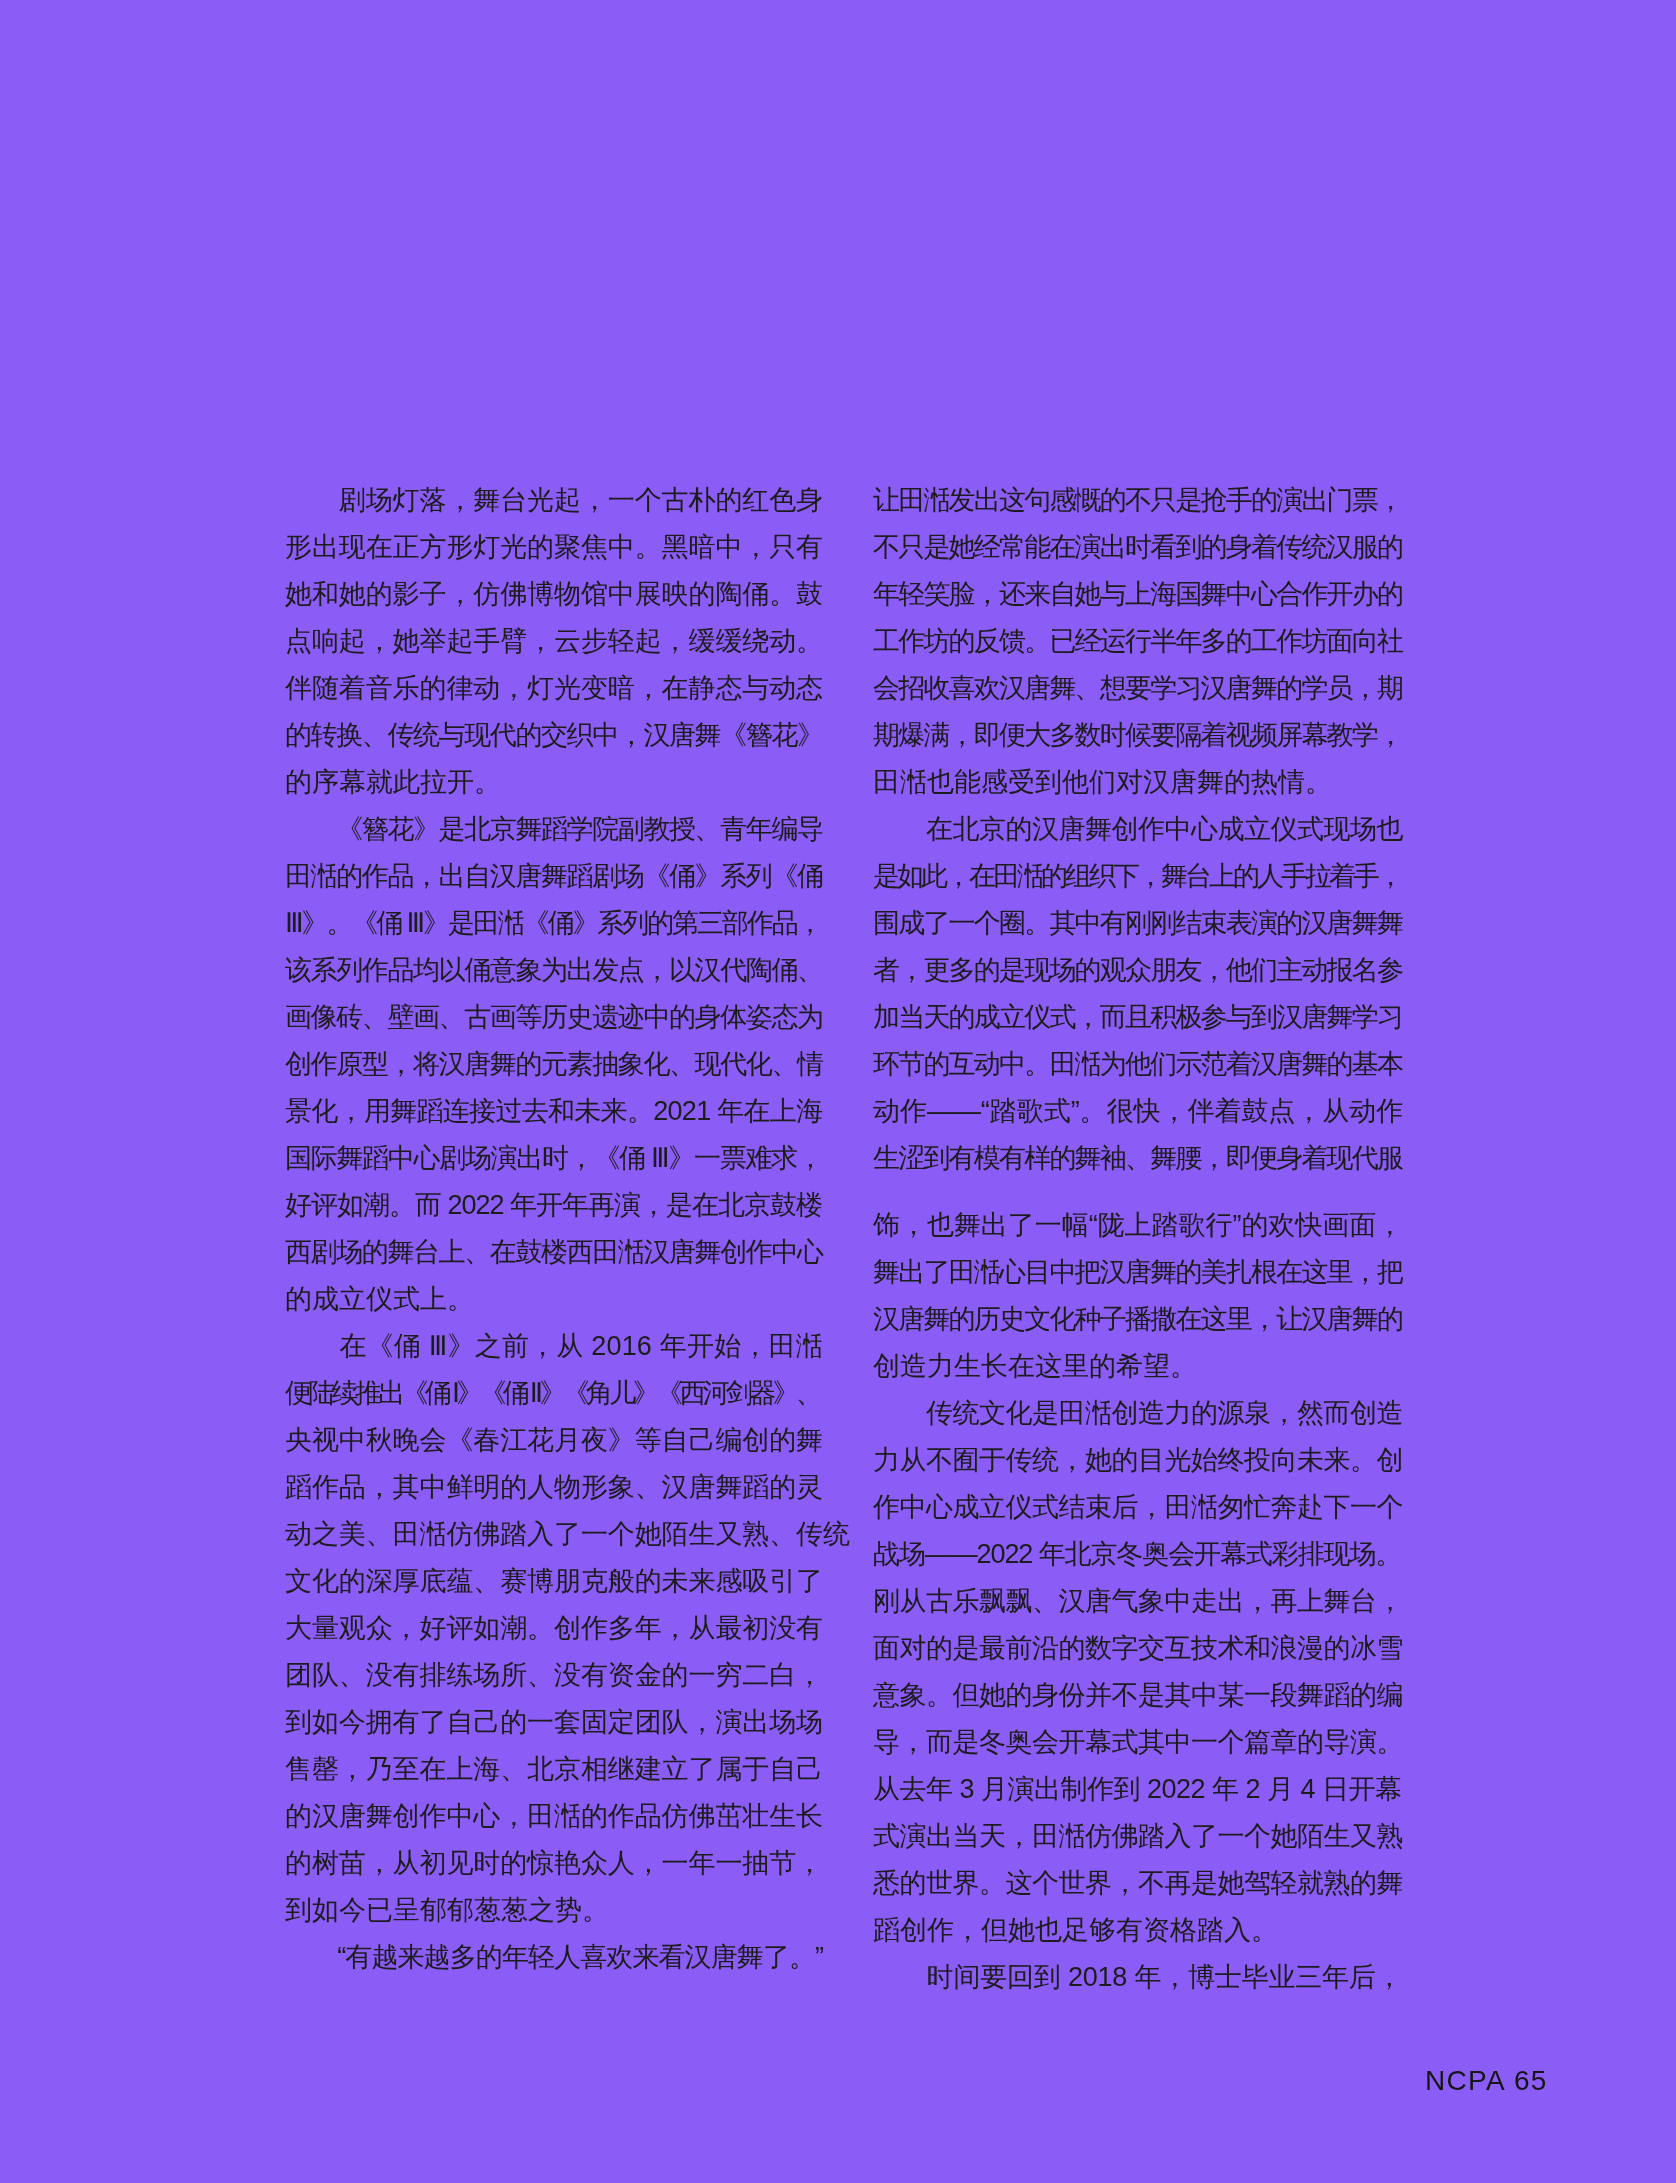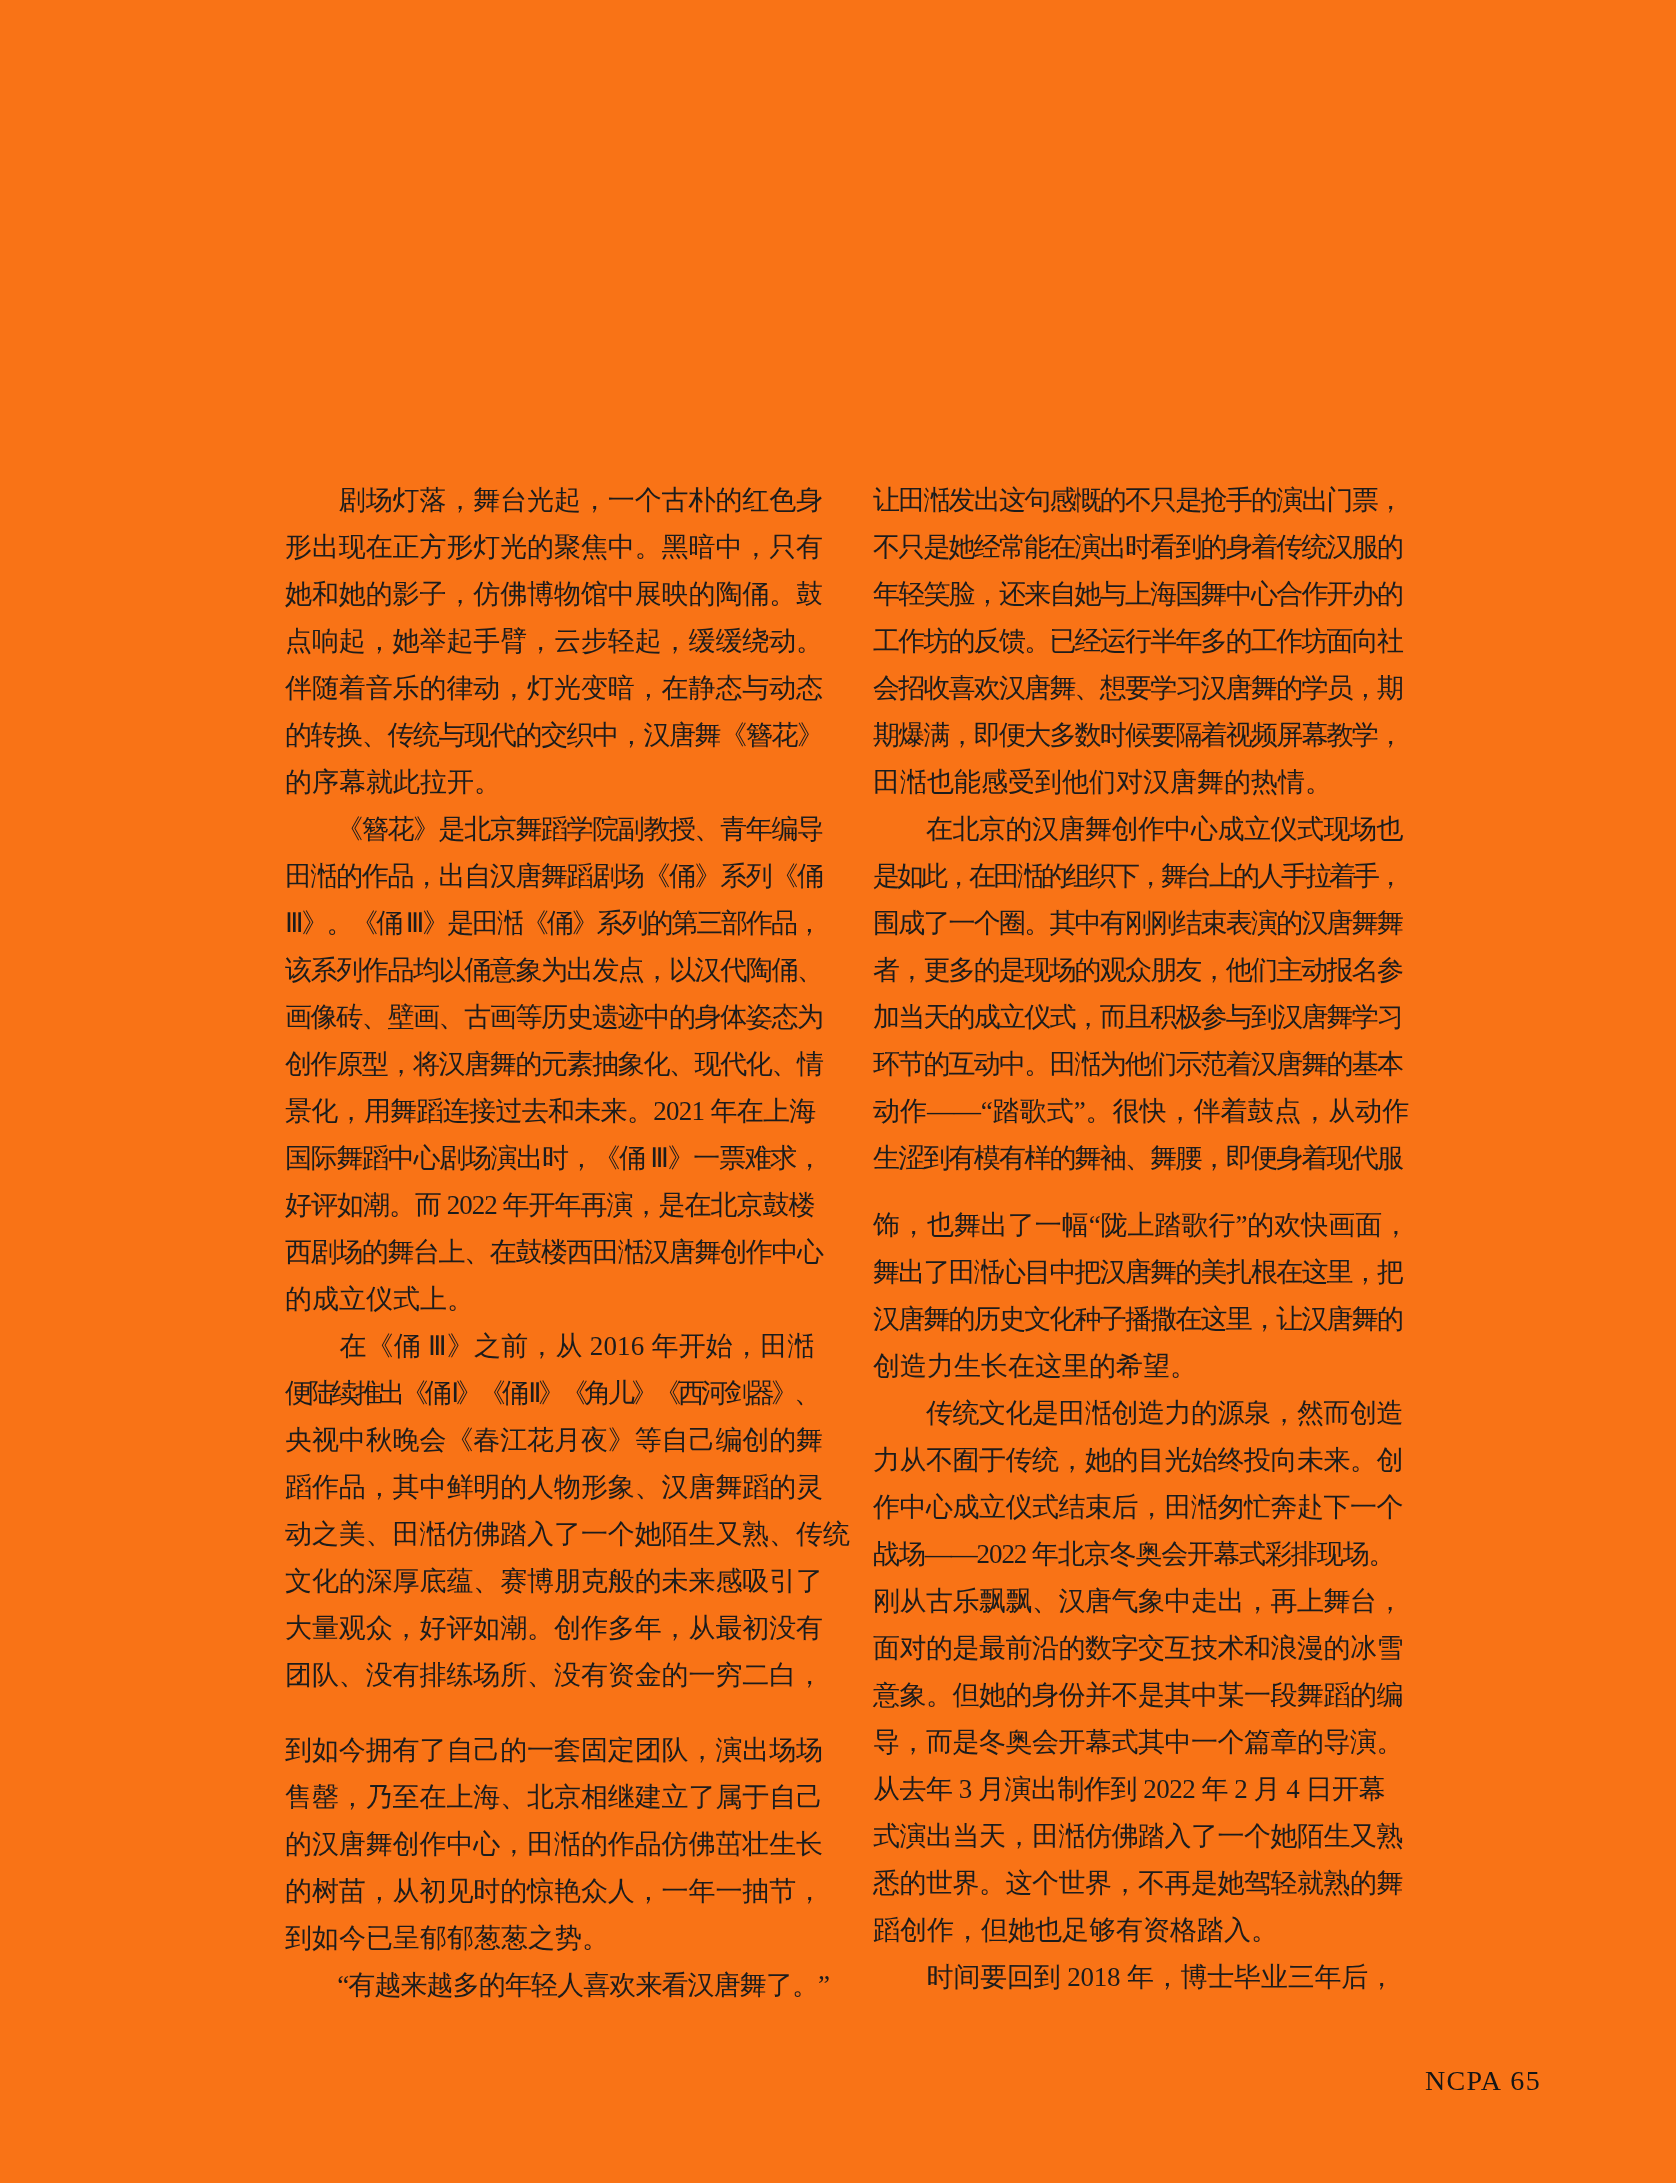--- a/index.html
+++ b/index.html
@@ -4,23 +4,23 @@
 <style>
   html, body {
     margin: 0;
     padding: 0;
     background: #ffffff;
   }
   .page {
     position: relative;
     width: 1676px;
     height: 2183px;
-    background: #f97316;
+    background: #8b5cf6;
     overflow: hidden;
-    font-family: Liberation Serif, serif;
+    font-family: Liberation Sans, sans-serif;
     color: #1c1c1c;
   }
   .column {
     position: absolute;
     top: 477px;
   }
   .col-left {
     left: 285px;
     width: 540px;
   }
@@ -71,21 +71,21 @@
       <div class="line j" style="letter-spacing: -1.4px;"><span>西剧场的舞台上、在鼓楼西田湉汉唐舞创作中心</span></div>
       <div class="line"><span>的成立仪式上。</span></div>
       <div class="line j" style="letter-spacing: 0.2px;"><span>　　在《俑 Ⅲ》之前，从 2016 年开始，田湉</span></div>
       <div class="line j" style="letter-spacing: -3.7px;"><span>便陆续推出《俑 Ⅰ》《俑 Ⅱ》《角儿》《西河剑器》、</span></div>
       <div class="line j" style="letter-spacing: -0.1px;"><span>央视中秋晚会《春江花月夜》等自己编创的舞</span></div>
       <div class="line j" style="letter-spacing: -0.1px;"><span>蹈作品，其中鲜明的人物形象、汉唐舞蹈的灵</span></div>
       <div class="line j" style="letter-spacing: -0.1px;"><span>动之美、田湉仿佛踏入了一个她陌生又熟、传统</span></div>
       <div class="line j" style="letter-spacing: -0.1px;"><span>文化的深厚底蕴、赛博朋克般的未来感吸引了</span></div>
       <div class="line j" style="letter-spacing: -0.1px;"><span>大量观众，好评如潮。创作多年，从最初没有</span></div>
       <div class="line j" style="letter-spacing: -0.1px;"><span>团队、没有排练场所、没有资金的一穷二白，</span></div>
-      <div class="line j" style="letter-spacing: -0.1px; margin-top: 28px;"><span>到如今拥有了自己的一套固定团队，演出场场</span></div>
+      <div class="line j" style="letter-spacing: -0.1px;"><span>到如今拥有了自己的一套固定团队，演出场场</span></div>
       <div class="line j" style="letter-spacing: -0.1px;"><span>售罄，乃至在上海、北京相继建立了属于自己</span></div>
       <div class="line j" style="letter-spacing: -0.1px;"><span>的汉唐舞创作中心，田湉的作品仿佛茁壮生长</span></div>
       <div class="line j" style="letter-spacing: -0.1px;"><span>的树苗，从初见时的惊艳众人，一年一抽节，</span></div>
       <div class="line"><span>到如今已呈郁郁葱葱之势。</span></div>
       <div class="line j" style="letter-spacing: -0.9px;"><span>　　“有越来越多的年轻人喜欢来看汉唐舞了。”</span></div>
     </div>
   <div class="column col-right">
       <div class="line j" style="letter-spacing: -1.8px;"><span>让田湉发出这句感慨的不只是抢手的演出门票，</span></div>
       <div class="line j" style="letter-spacing: -1.8px;"><span>不只是她经常能在演出时看到的身着传统汉服的</span></div>
       <div class="line j" style="letter-spacing: -1.8px;"><span>年轻笑脸，还来自她与上海国舞中心合作开办的</span></div>

